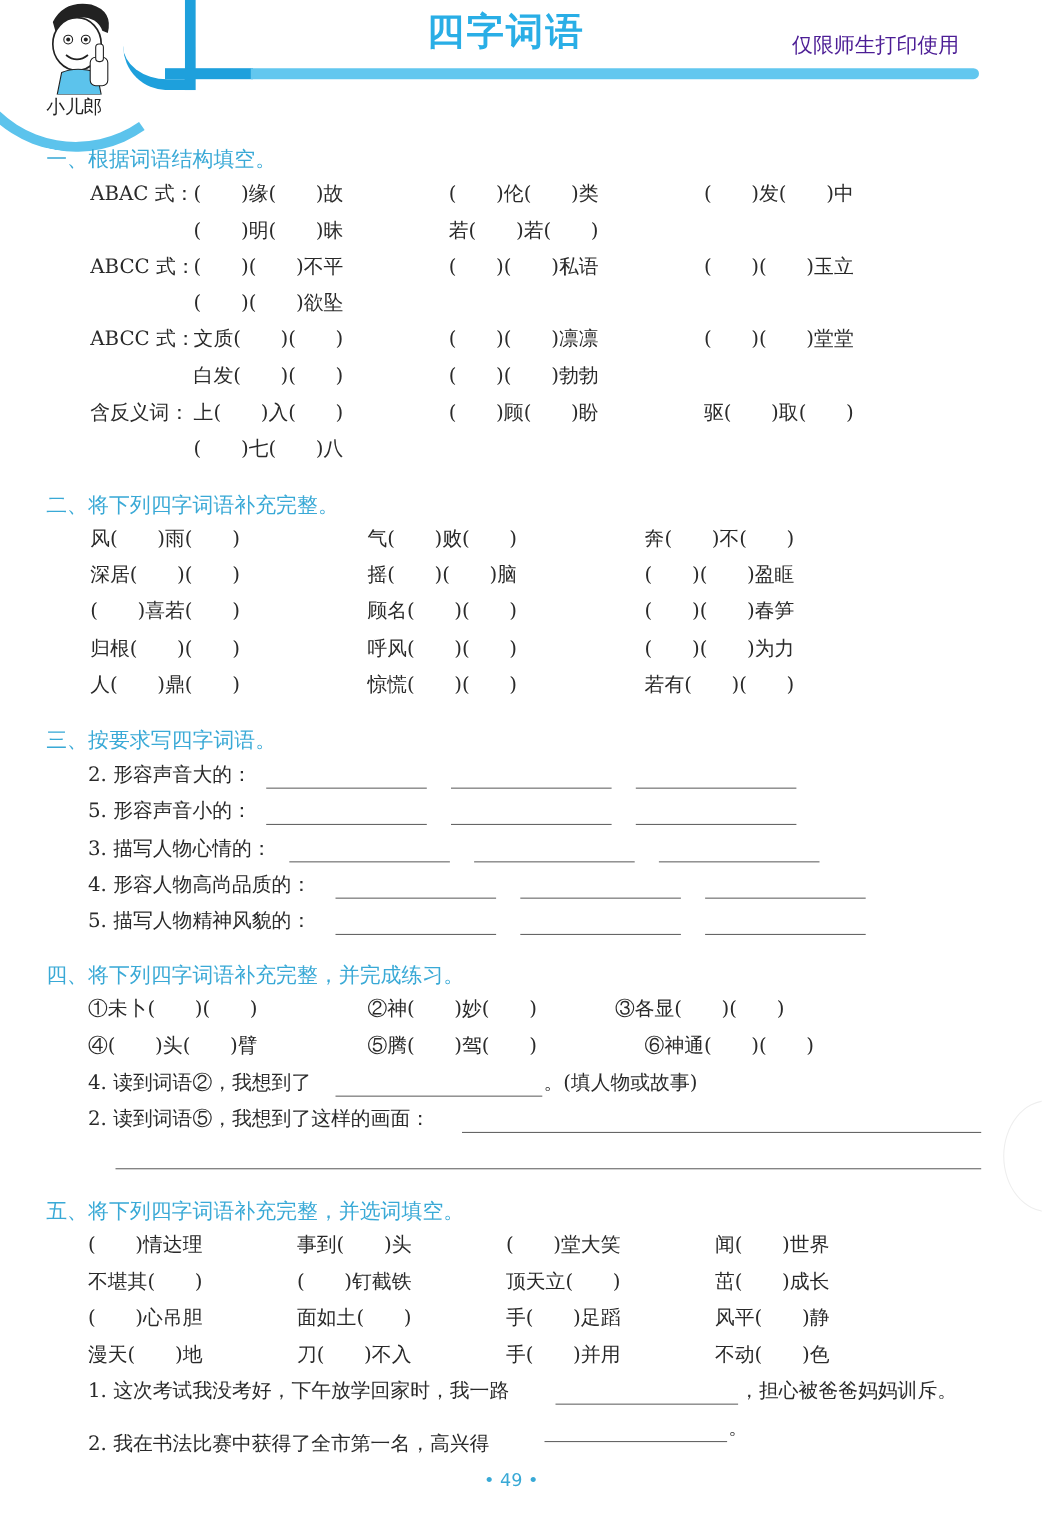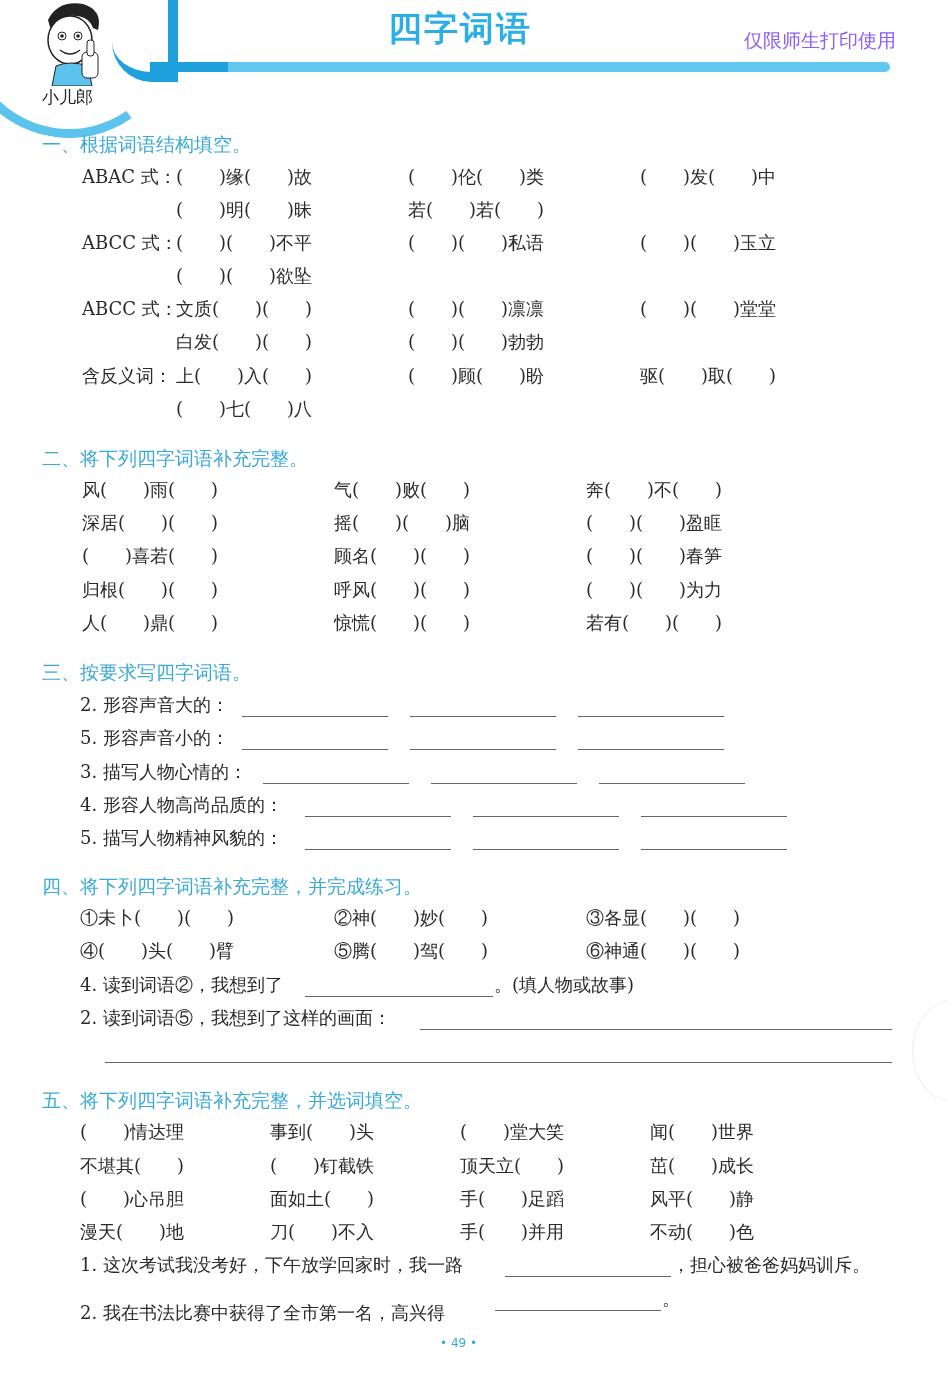--- a/index.html
+++ b/index.html
@@ -4,25 +4,25 @@
 <style>
   html,body{margin:0;padding:0;background:#ffffff;}
   body{width:947px;height:1383px;position:relative;overflow:hidden;font-family:"DejaVu Serif","Liberation Serif",serif;color:#2a2a2a;}
   .header-arc{position:absolute;left:-40px;top:-80px;width:200px;height:200px;border:9px solid #5cc3ec;border-radius:50%;border-right-color:transparent;border-top-color:transparent;transform:rotate(10deg);}
   .header-band-dark{position:absolute;left:150px;top:62px;width:80px;height:10px;background:#1ea0dc;}
   .header-band{position:absolute;left:228px;top:62px;width:662px;height:10px;background:#62c7ef;border-radius:0 5px 5px 0;}
   .header-curve{position:absolute;left:112px;top:-20px;width:56px;height:92px;border-right:10px solid #1ea0dc;border-bottom:10px solid #1ea0dc;border-radius:0 0 0 40px;border-left:none;border-top:none;}
   .mascot{position:absolute;left:38px;top:0;width:70px;height:86px;}
   .mascot-name{position:absolute;left:42px;top:86px;font-family:"DejaVu Sans",sans-serif;font-size:17px;color:#222;}
   .page-title{position:absolute;left:388px;top:6px;font-family:"DejaVu Sans",sans-serif;font-weight:bold;font-size:34px;color:#29aee6;letter-spacing:2px;}
-  .print-note{position:absolute;left:720px;top:28px;font-family:"DejaVu Sans",sans-serif;font-size:19px;color:#8b5cf6;margin-left:24px;}
+  .print-note{position:absolute;left:720px;top:28px;font-family:"DejaVu Sans",sans-serif;font-size:19px;color:#4c1d95;}
   .sec-title{position:absolute;left:42px;font-family:"DejaVu Sans",sans-serif;font-size:19px;color:#39a9d6;}
   .line{position:absolute;font-size:18px;white-space:pre;line-height:24px;}
   .blank{position:absolute;border-bottom:1.5px solid #666;height:0;}
-  .page-num{position:absolute;left:440px;top:1336px;font-family:"DejaVu Sans",sans-serif;font-size:12px;color:#39a9d6;}
+  .page-num{position:absolute;left:440px;top:1336px;font-family:"DejaVu Sans",sans-serif;font-size:16px;color:#39a9d6;}
   .edge-circle{position:absolute;left:912px;top:1000px;width:80px;height:100px;border:1px solid #eee;border-radius:50%;}
 </style>
 </head>
 <body>
 
 <div class="header-arc"></div>
 <div class="header-curve"></div>
 <div class="header-band-dark"></div>
 <div class="header-band"></div>
 <svg class="mascot" viewBox="0 0 70 86">
@@ -100,21 +100,21 @@
 <div class="blank" style="left:473px;top:816px;width:146px"></div>
 <div class="blank" style="left:641px;top:816px;width:146px"></div>
 <div class="line" style="left:80px;top:826px">5. 描写人物精神风貌的：</div>
 <div class="blank" style="left:305px;top:849px;width:146px"></div>
 <div class="blank" style="left:473px;top:849px;width:146px"></div>
 <div class="blank" style="left:641px;top:849px;width:146px"></div>
 
 <div class="sec-title" style="top:874px">四、将下列四字词语补充完整，并完成练习。</div>
 <div class="line" style="left:80px;top:906px">①未卜(　　)(　　)</div>
 <div class="line" style="left:334px;top:906px">②神(　　)妙(　　)</div>
-<div class="line" style="left:586px;top:906px">③各显(　　)(　　)</div>
+<div class="line" style="left:559px;top:906px">③各显(　　)(　　)</div>
 <div class="line" style="left:80px;top:939px">④(　　)头(　　)臂</div>
 <div class="line" style="left:334px;top:939px">⑤腾(　　)驾(　　)</div>
 <div class="line" style="left:586px;top:939px">⑥神通(　　)(　　)</div>
 <div class="line" style="left:80px;top:973px">4. 读到词语②，我想到了</div>
 <div class="blank" style="left:305px;top:996px;width:188px"></div>
 <div class="line" style="left:494px;top:973px">。(填人物或故事)</div>
 <div class="line" style="left:80px;top:1006px">2. 读到词语⑤，我想到了这样的画面：</div>
 <div class="blank" style="left:420px;top:1029px;width:472px"></div>
 <div class="blank" style="left:105px;top:1062px;width:787px"></div>
 <div class="edge-circle"></div>

